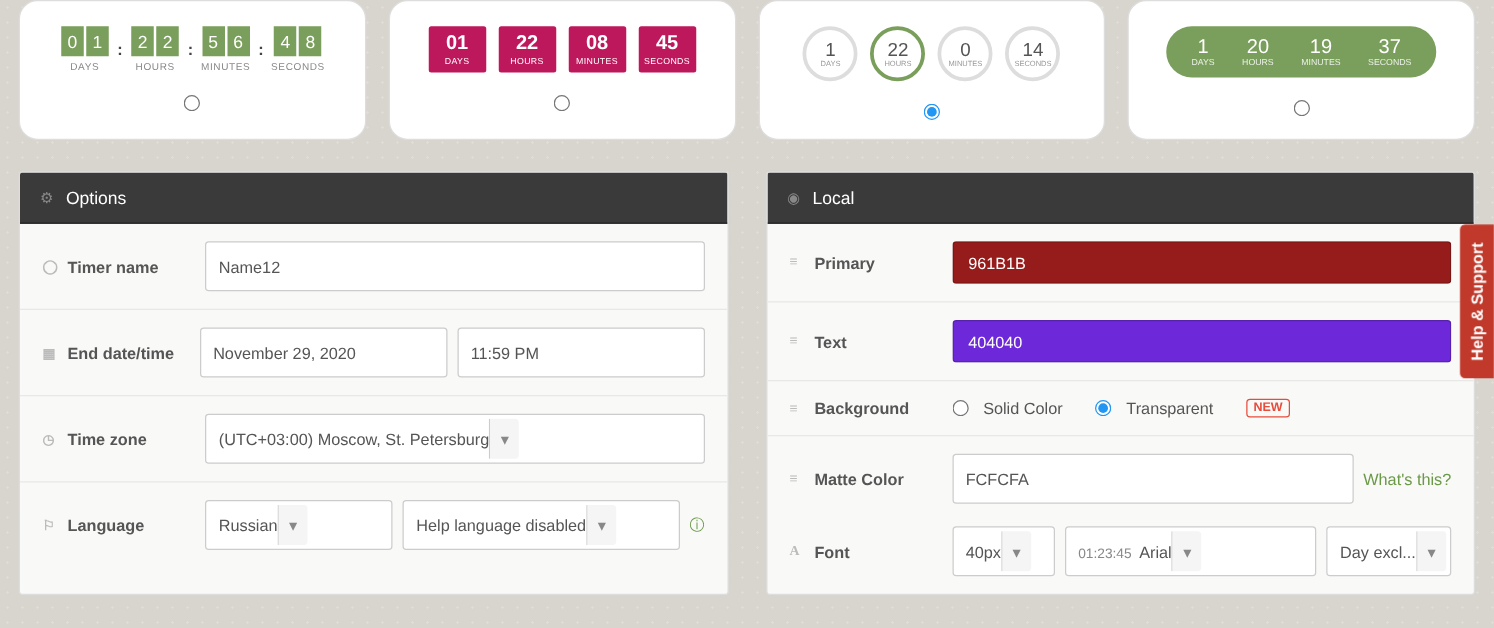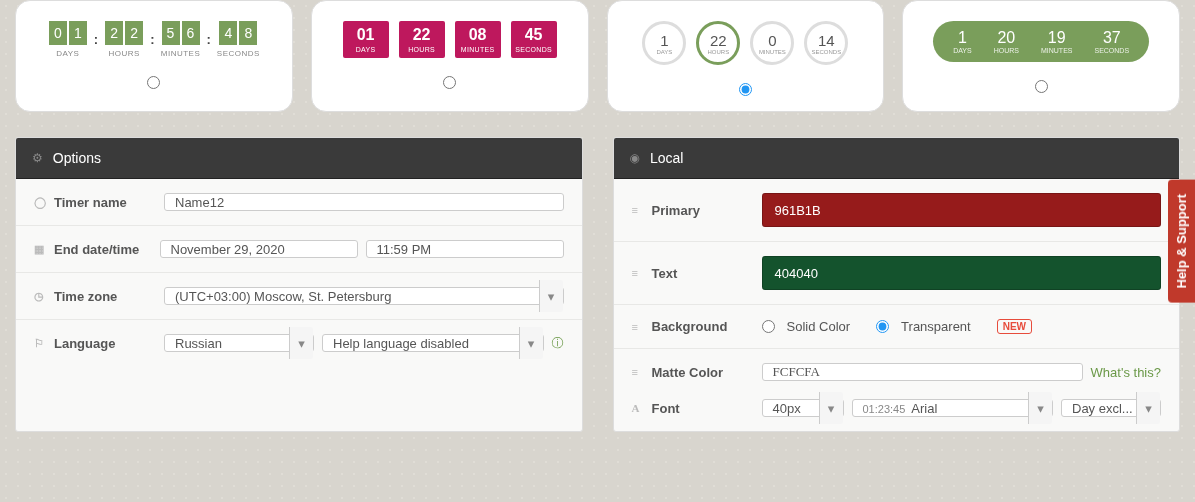--- a/index.html
+++ b/index.html
@@ -56,25 +56,25 @@
 .panel-header { background:#3a3a3a; color:#fff; padding:12px 16px; font-size:14px; display:flex; align-items:center; gap:10px; border-bottom:1px solid #222; }
 .panel-header .hicon { color:#888; font-size:12px; }
 
 .row { display:flex; align-items:center; padding:14px 18px; border-bottom:1px solid #e8e8e6; }
 .row:last-child { border-bottom:none; }
 .row-label { width:130px; color:#555; font-weight:bold; font-size:13px; display:flex; align-items:center; gap:8px; }
 .row-label .licon { color:#bbb; font-size:11px; width:12px; }
 .row-content { flex:1; display:flex; gap:8px; align-items:center; }
 
 input[type=text], .select-like {
-  height:18px; border:1px solid #ccc; border-radius:3px; padding:0 10px;
+  height:40px; border:1px solid #ccc; border-radius:3px; padding:0 10px;
   background:#fff; font-size:13px; color:#555; font-family:inherit;
 }
 
-.select-like { display:flex; align-items:center; justify-content:space-between; cursor:pointer; }
+.select-like { display:flex; align-items:center; cursor:pointer; }
 .select-like .caret { background:#f5f5f5; border-left:1px solid #ccc; margin-right:-10px; height:32px; width:24px; display:flex; align-items:center; justify-content:center; color:#888; border-radius:0 3px 3px 0; }
 
 .color-display { flex:1; height:34px; border-radius:3px; color:#fff; padding:0 12px; display:flex; align-items:center; font-size:13px; border:1px solid rgba(0,0,0,0.2); }
 
 .badge-new { border:1px solid #e74c3c; color:#e74c3c; font-size:10px; padding:1px 5px; border-radius:3px; font-weight:bold; }
 .link-green { color:#6b9948; cursor:pointer; }
 .tip-row { padding:4px 18px 16px 168px; font-style:italic; color:#888; font-size:12px; }
 .info-ic { color:#6b9948; font-size:12px; }
 
 .help-tab {
@@ -266,21 +266,21 @@
         </div>
       </div>
     </div>
 
     <div class="row">
       <div class="row-label">
           <span class="licon">≡</span>
           <span>Text</span>
         </div>
       <div class="row-content">
-        <div class="color-display" style="background:#14532d">
+        <div class="color-display" style="background:#6d28d9">
           <span>404040</span>
         </div>
       </div>
     </div>
 
     <div class="row">
       <div class="row-label">
           <span class="licon">≡</span>
           <span>Background</span>
         </div>
@@ -296,21 +296,21 @@
         <span class="badge-new">NEW</span>
       </div>
     </div>
 
     <div class="row" style="border-bottom:none;padding-bottom:4px">
       <div class="row-label">
           <span class="licon">≡</span>
           <span>Matte Color</span>
         </div>
       <div class="row-content">
-        <input type="text" style="flex: 1 1 0%; font-family: Liberation Serif, serif;" value="FCFCFA">
+        <input type="text" style="flex: 1 1 0%;" value="FCFCFA">
         <span class="link-green">What's this?</span>
       </div>
     </div>
 
     <div class="row">
       <div class="row-label">
           <span class="licon" style="font-family:serif">A</span>
           <span>Font</span>
         </div>
       <div class="row-content">

